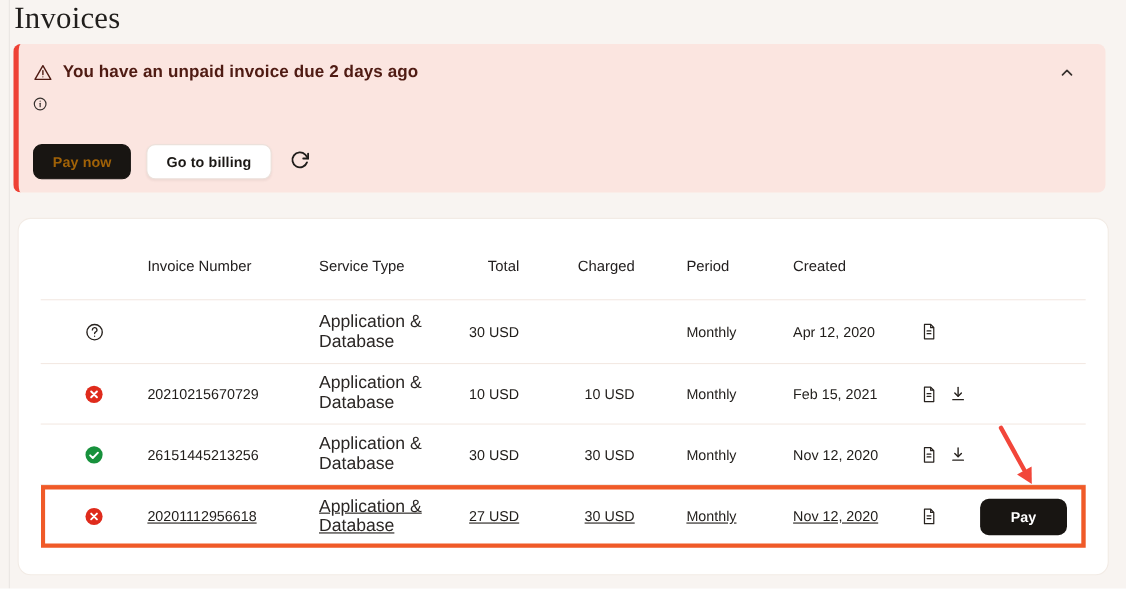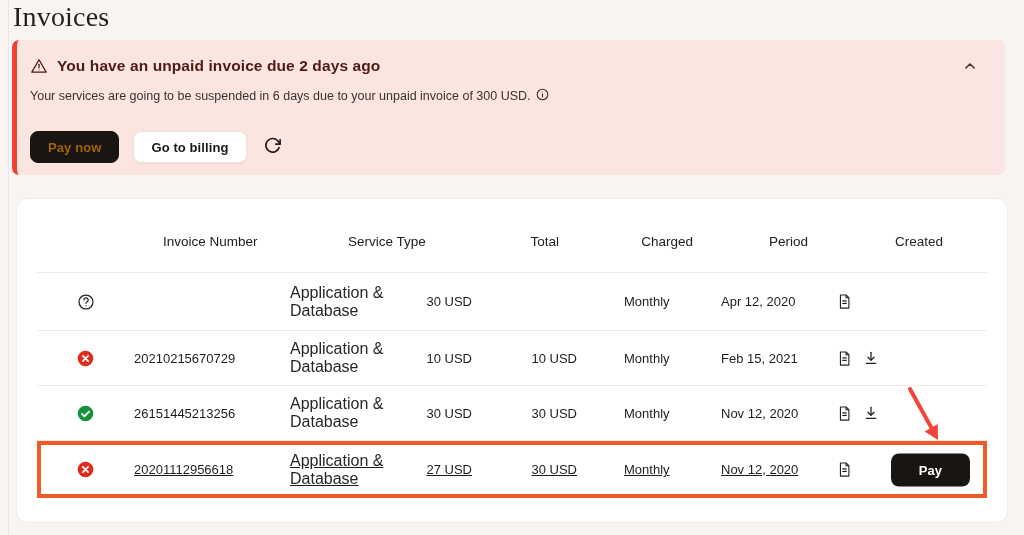--- a/index.html
+++ b/index.html
@@ -55,21 +55,21 @@
   .btn-dark { background:#181512; color:#a16207; border:1px solid #181512; }
   .btn-light { background:#ffffff; color:#1b1815; border:1px solid #ece1db; box-shadow:0 1px 2px rgba(60,40,30,0.06); }
   .refresh-btn { background:none; border:none; cursor:pointer; display:flex; align-items:center; padding:2px; }
   
   .card {
     position:absolute; left:16px; top:198px; width:992px; height:325px;
     background:#ffffff; border:1px solid #f2ebe5; border-radius:12px;
     padding:0 20px;
   }
   .trow { display:flex; align-items:center; position:relative; }
-  .thead-row { height:73px; padding-top:12px; font-size:13.5px; color:#232020;gap:29px; }
+  .thead-row { height:73px; padding-top:12px; font-size:13.5px; color:#232020; }
   .body-row { border-top:1px solid #f3e9e3; font-size:13px; color:#201d1a; }
   .c { flex:none; display:flex; align-items:center; }
   .c-status  { width:97px; justify-content:center; }
   .c-invoice { width:156px; }
   .c-service { width:124px; font-size:16px; color:#2a2624; }
   .thead-row .c-service { font-size:13.5px; color:#232020; }
   .c-total   { width:58px;  justify-content:flex-end; }
   .c-charged { width:105px; justify-content:flex-end; }
   .c-period  { width:137px; padding-left:47px; }
   .c-created { width:115px; padding-left:7px; }
@@ -105,21 +105,20 @@
     <span class="warn-ic">
       <svg width="18" height="18" viewBox="0 0 24 24" fill="none" stroke="#4f1b13" stroke-width="1.7" stroke-linejoin="round">
           <path d="M12 3.6 L21.6 20.2 H2.4 Z"></path>
           <line x1="12" y1="9.8" x2="12" y2="14.3" stroke-linecap="round"></line>
           <circle cx="12" cy="17.1" r="0.7" fill="#4f1b13" stroke="none"></circle>
         </svg>
     </span>
     <h2 class="alert-title">You have an unpaid invoice due 2 days ago</h2>
   </div>
   <p class="alert-body">
-    <span>Your services are going to be suspended in 6 days due to your unpaid invoice of 300 USD.</span>
     <button class="info-btn" aria-label="info">
       <span>
         <svg width="13" height="13" viewBox="0 0 24 24" fill="none" stroke="#38322f" stroke-width="2">
             <circle cx="12" cy="12" r="9.8"></circle>
             <line x1="12" y1="11" x2="12" y2="16.6" stroke-linecap="round"></line>
             <circle cx="12" cy="7.3" r="0.9" fill="#38322f" stroke="none"></circle>
           </svg>
       </span>
     </button>
   </p>

